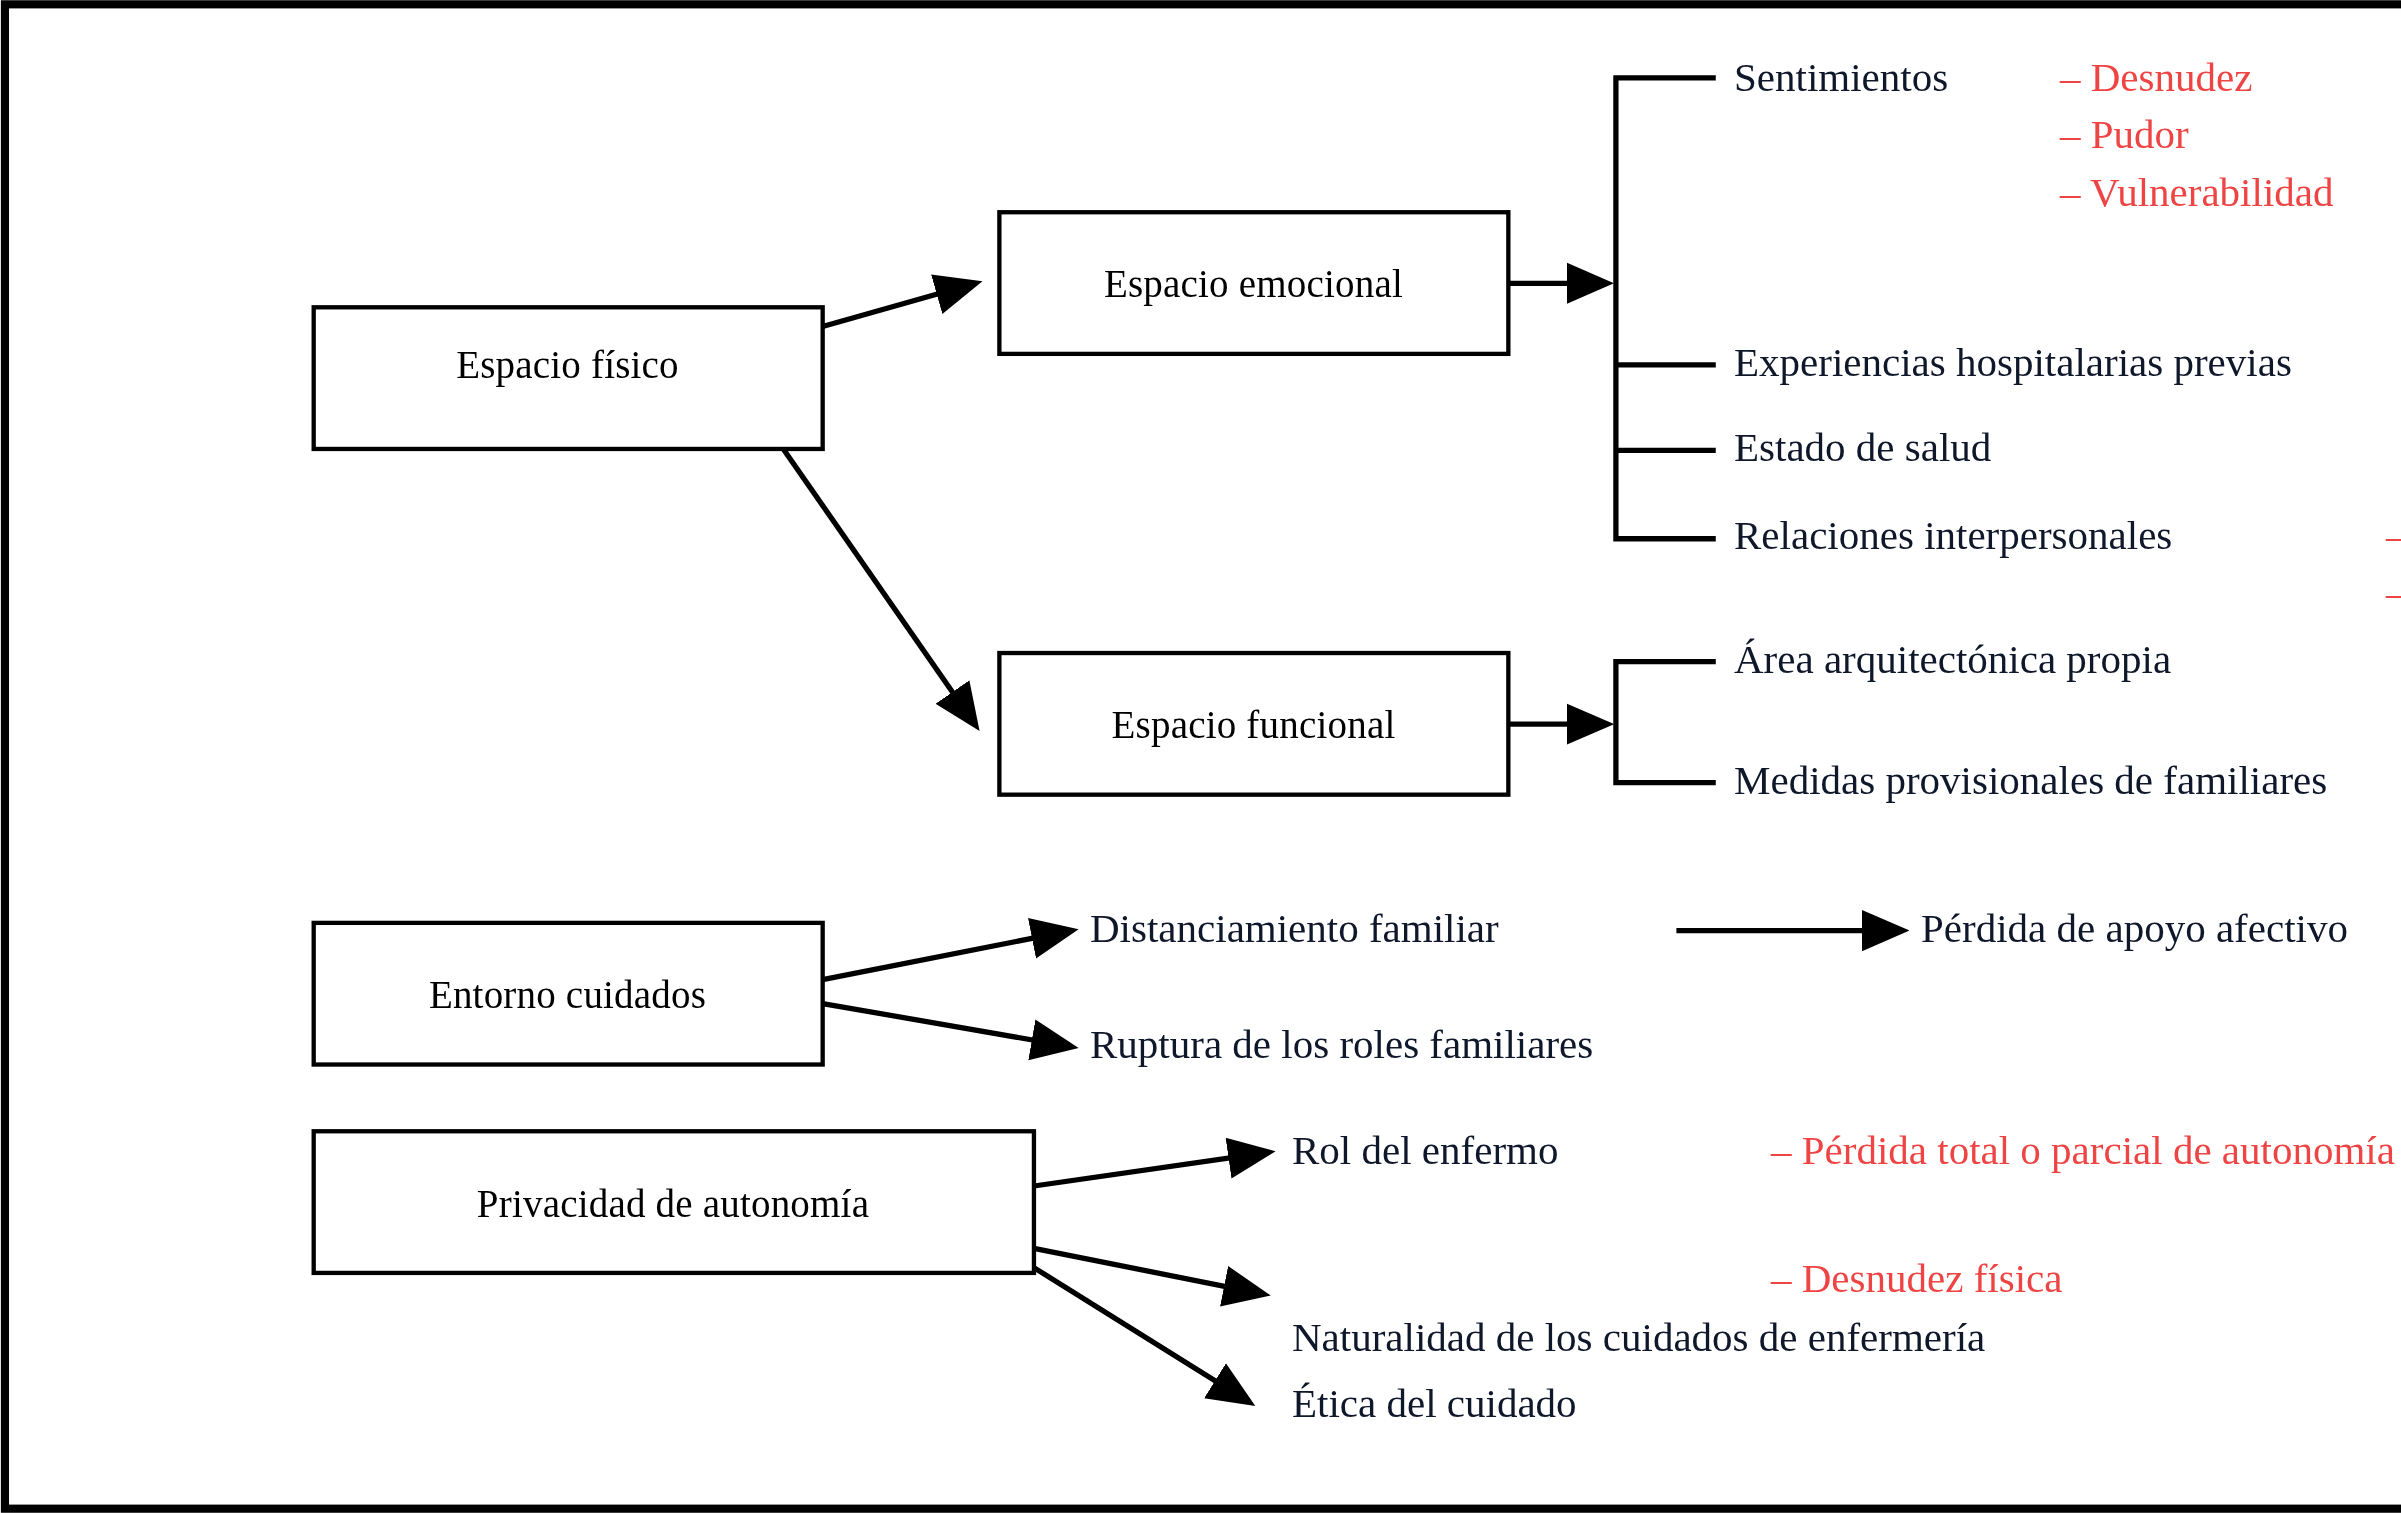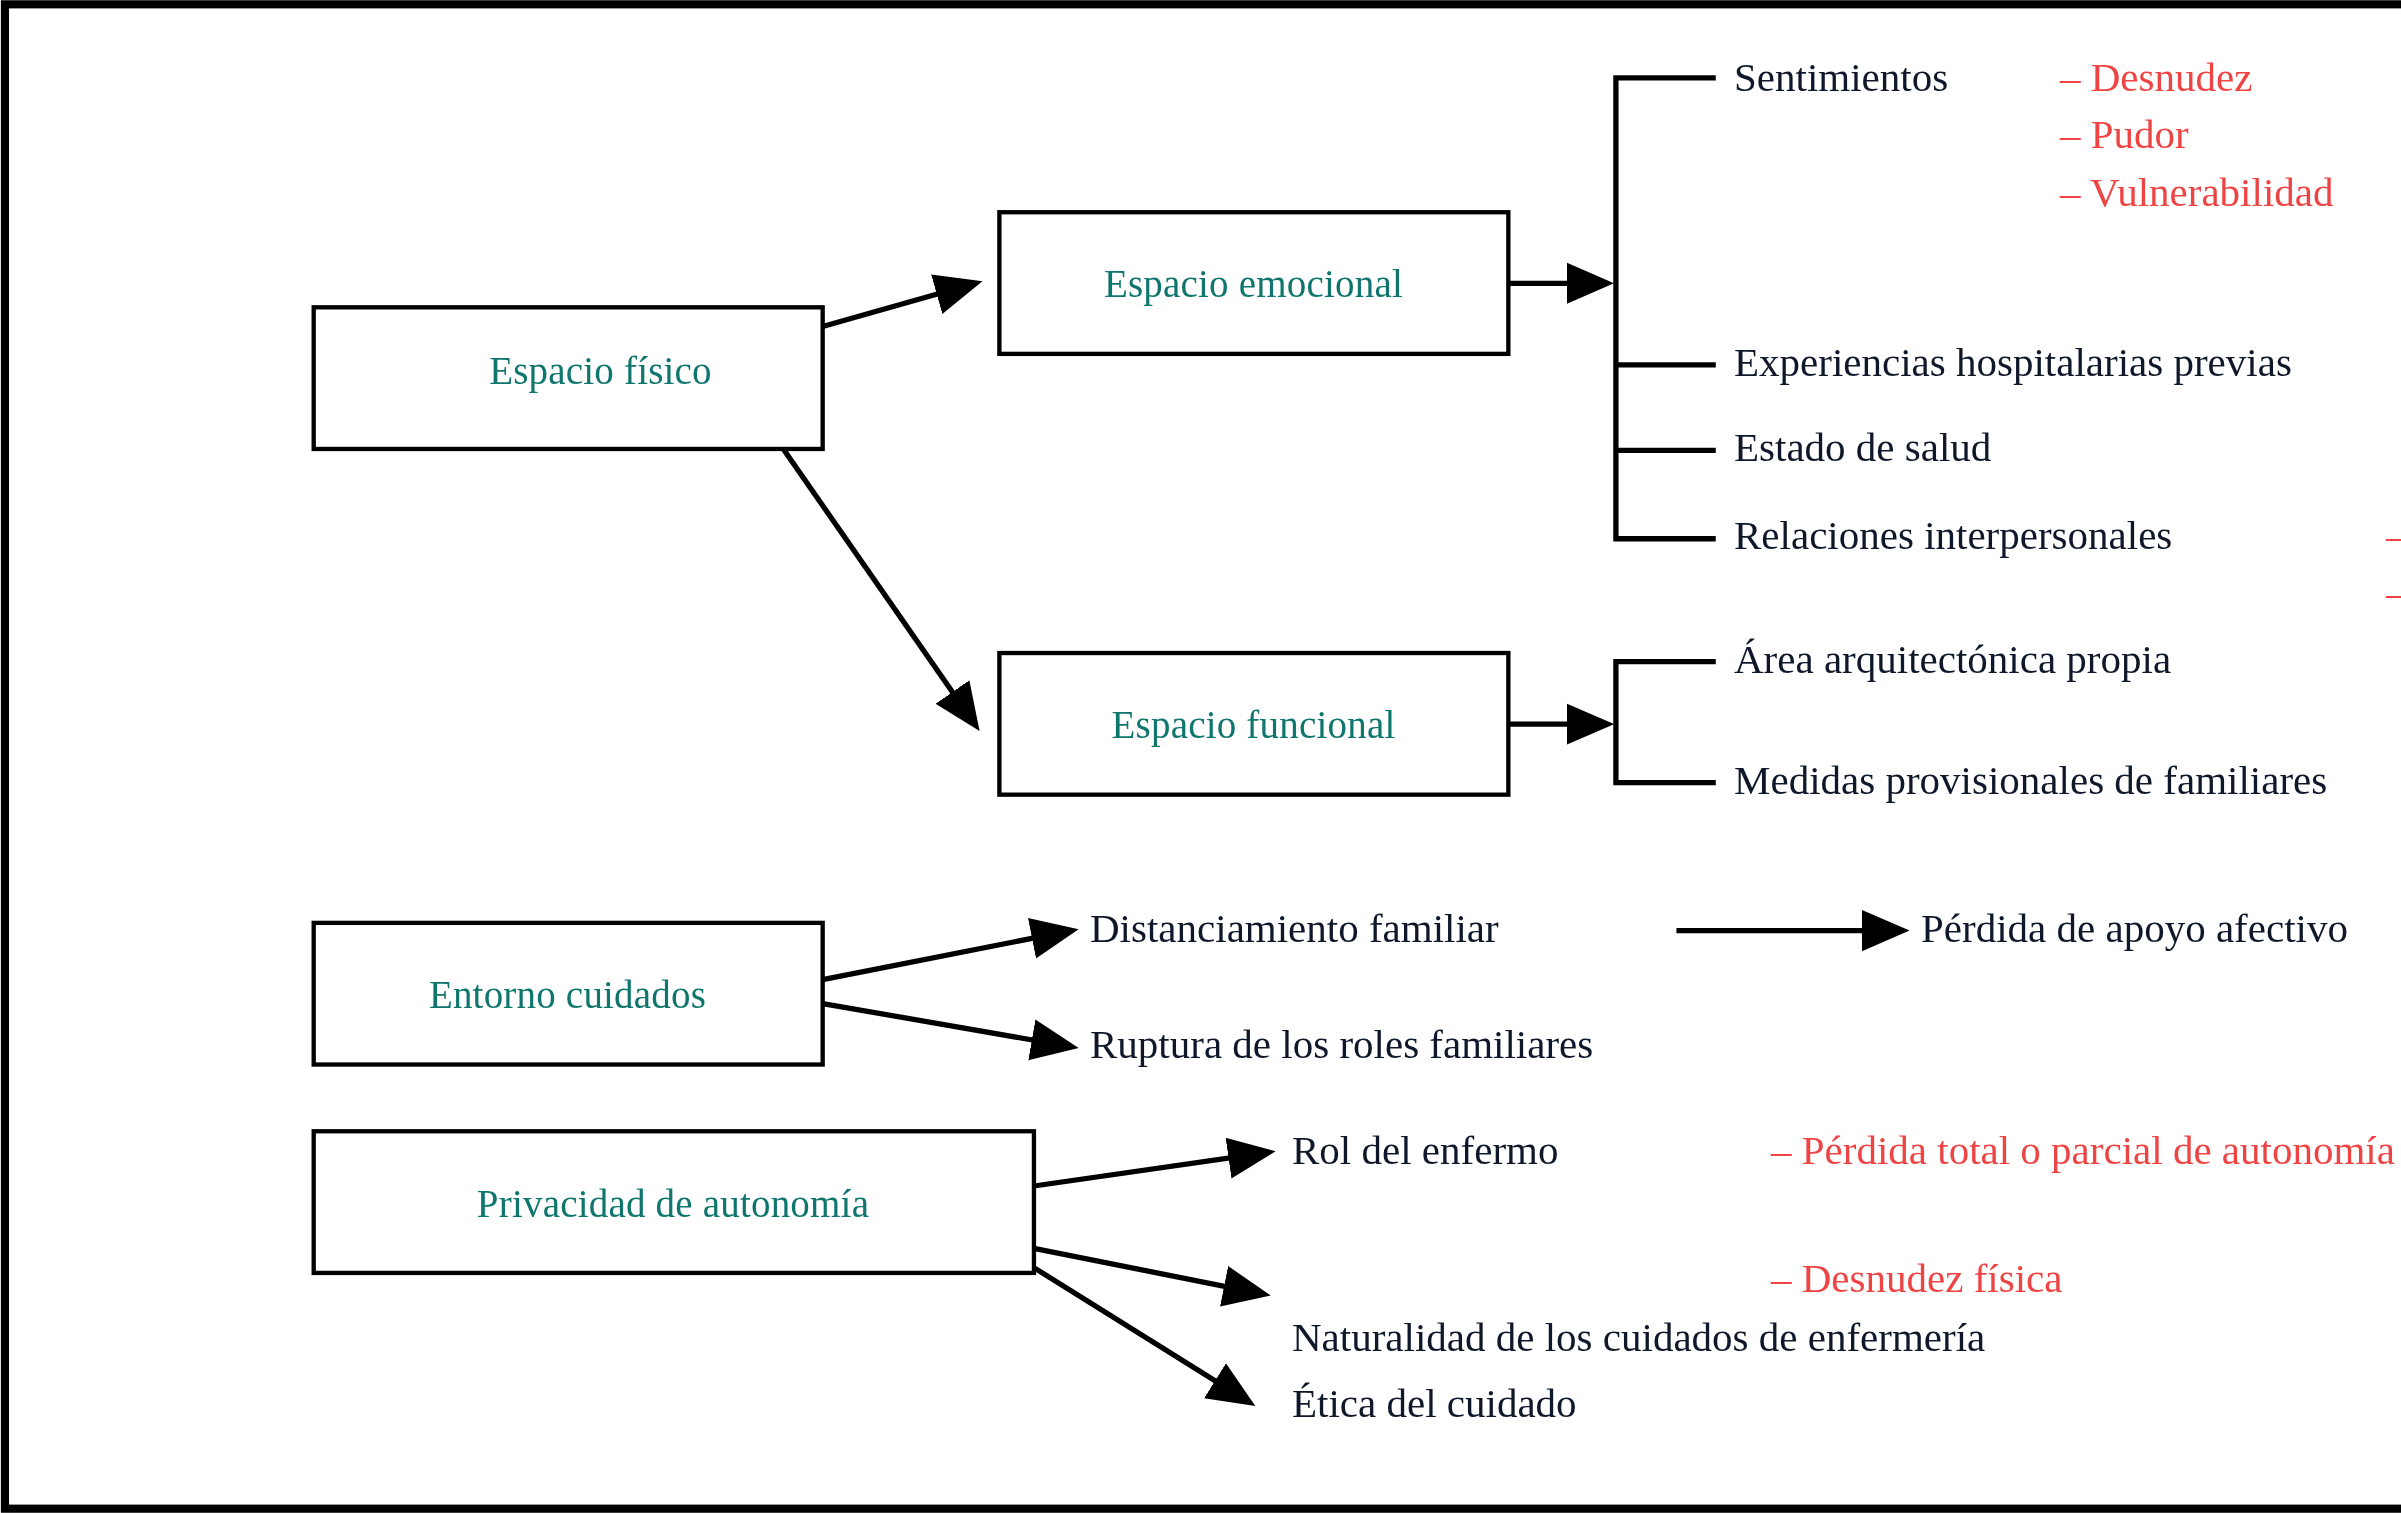--- a/index.html
+++ b/index.html
@@ -13,21 +13,21 @@
   svg.layer{position:absolute;left:0;top:0;width:3215px;height:1513px;overflow:visible;}
   .frame{fill:none;stroke:#000000;stroke-width:17;}
   .boxrect{fill:#ffffff;stroke:#000000;stroke-width:9;}
   .connector{fill:none;stroke:#000000;stroke-width:11;}
   .bracket{fill:none;stroke:#000000;stroke-width:11;}
   .boxlabel{
     position:absolute;
     display:flex;align-items:center;justify-content:center;
     text-align:center;
     font-size:39px;
-    color:#0f766e;
+    color:#000000;
     letter-spacing:0.2px;
     white-space:nowrap;
   }
   .leaf{
     position:absolute;
     font-size:41px;
     color:#0f172a;
     white-space:nowrap;
     line-height:1.0;
   }
@@ -75,21 +75,21 @@
     <line class="connector" marker-end="url(#arrow)" x1="1712" y1="2040" x2="2230" y2="1938"></line>
     <line class="connector" marker-end="url(#arrow)" x1="1712" y1="2090" x2="2230" y2="2180"></line>
 
     <line class="connector" marker-end="url(#arrow)" x1="3490" y1="1938" x2="3960" y2="1938"></line>
 
     <line class="connector" marker-end="url(#arrow)" x1="2152" y1="2470" x2="2640" y2="2400"></line>
     <line class="connector" marker-end="url(#arrow)" x1="2152" y1="2600" x2="2630" y2="2695"></line>
     <line class="connector" marker-end="url(#arrow)" x1="2152" y1="2640" x2="2600" y2="2920"></line>
   </svg>
 
-  <div class="boxlabel" style="left:313px;top:299px;width:509px;height:142px;margin-left:33px;">Espacio físico</div>
+  <div class="boxlabel" style="left:313px;top:293px;width:509px;height:142px;">Espacio físico</div>
 
   <div class="boxlabel" style="left:999px;top:212px;width:509px;height:142px;">Espacio emocional</div>
 
   <div class="boxlabel" style="left:999px;top:653px;width:509px;height:142px;">Espacio funcional</div>
 
   <div class="boxlabel" style="left:313px;top:923px;width:509px;height:142px;">Entorno cuidados</div>
 
   <div class="boxlabel" style="left:313px;top:1132px;width:720px;height:142px;">Privacidad de autonomía</div>
 
   <div class="leaf" style="left:1734px;top:57px;">Sentimientos</div>

